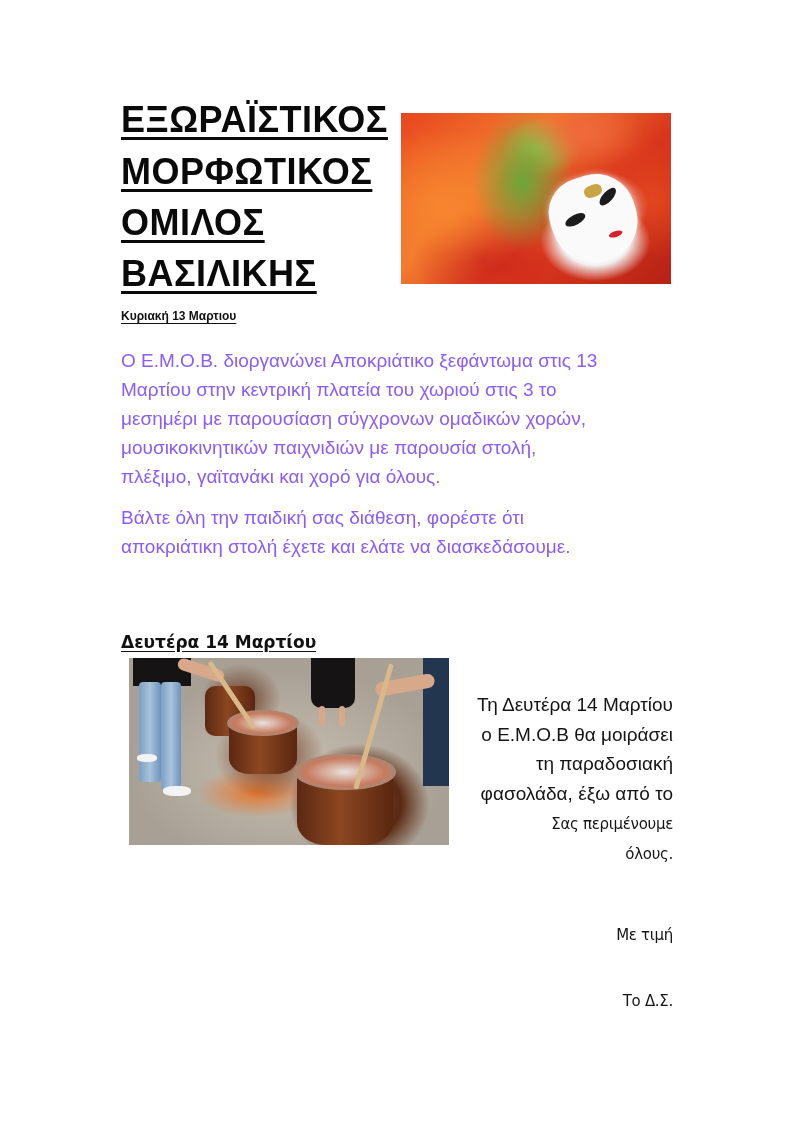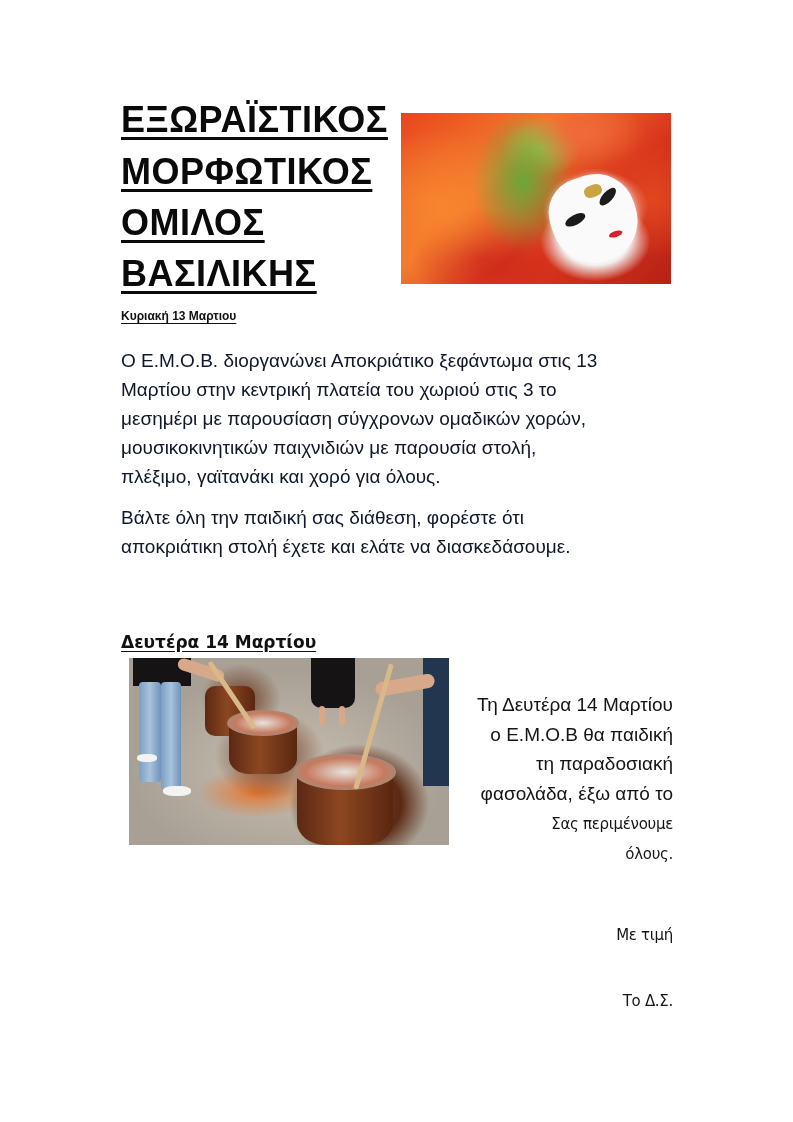--- a/index.html
+++ b/index.html
@@ -1,20 +1,20 @@
 <!DOCTYPE html>
 <html><head>
 <meta charset="utf-8">
 <style>
   html, body { margin: 0; padding: 0; background: #ffffff; }
   body { width: 793px; height: 1122px; position: relative; overflow: hidden; font-family: "Liberation Sans", sans-serif; color: #111; }
   .title-line { position: absolute; left: 121px; font-size: 36px; font-weight: bold; text-decoration: underline; text-decoration-thickness: 3px; text-underline-offset: 5px; letter-spacing: 0.5px; line-height: 40px; white-space: nowrap; color: #0a0a0a; text-align: center; }
   .heading { position: absolute; left: 121px; font-size: 12px; font-weight: bold; text-decoration: underline; text-underline-offset: 3px; white-space: nowrap; color: #111; }
   .heading2 { font-family: "DejaVu Sans", sans-serif; font-size: 17px; }
-  .para { position: absolute; left: 121px; width: 560px; font-size: 19px; line-height: 29px; color: #0f172a; }
+  .para { position: absolute; left: 121px; width: 560px; font-size: 19px; line-height: 29px; color: #8b5cf6; }
   .para-line { display: block; white-space: nowrap; }
   .right-block { position: absolute; right: 120px; text-align: right; font-size: 19px; line-height: 29.5px; color: #151515; }
   .right-block .para-line { white-space: nowrap; }
   .right-calibri { font-family: "DejaVu Sans", sans-serif; font-size: 15px; line-height: 30px; letter-spacing: -0.3px; }
 
   
   .mask-photo { position: absolute; left: 401px; top: 113px; width: 270px; height: 171px; overflow: hidden;
     background:
       radial-gradient(ellipse 55px 40px at 72% 75%, #fbfbfb 0%, #f1eeee 60%, rgba(240,230,230,0) 100%),
       radial-gradient(ellipse 45px 35px at 75% 55%, #f6f3f0 0%, rgba(230,220,210,0) 100%),
@@ -108,21 +108,21 @@
 
   <div class="pot-body" style="left:168px; top:112px; width:96px; height:75px;"></div>
   <div class="pot-rim" style="left:165px; top:96px; width:102px; height:36px;"></div>
 
   <div class="stick" style="left:78px; top:4px; height:80px; transform:rotate(-34deg);"></div>
   <div class="stick" style="left:260px; top:6px; height:130px; transform:rotate(16deg);"></div>
 </div>
 
 <div class="right-block" style="top:666px;margin-top:24px;">
   <span class="para-line">Τη Δευτέρα 14 Μαρτίου</span>
-  <span class="para-line">ο Ε.Μ.Ο.Β θα παιδική</span>
+  <span class="para-line">ο Ε.Μ.Ο.Β θα μοιράσει</span>
   <span class="para-line">τη παραδοσιακή</span>
   <span class="para-line">φασολάδα, έξω από το</span>
 </div>
 
 <div class="right-block right-calibri" style="top:809px;">
   <span class="para-line">Σας περιμένουμε</span>
   <span class="para-line">όλους.</span>
 </div>
 
 <div class="right-block right-calibri" style="top:920px;">Με τιμή</div>

